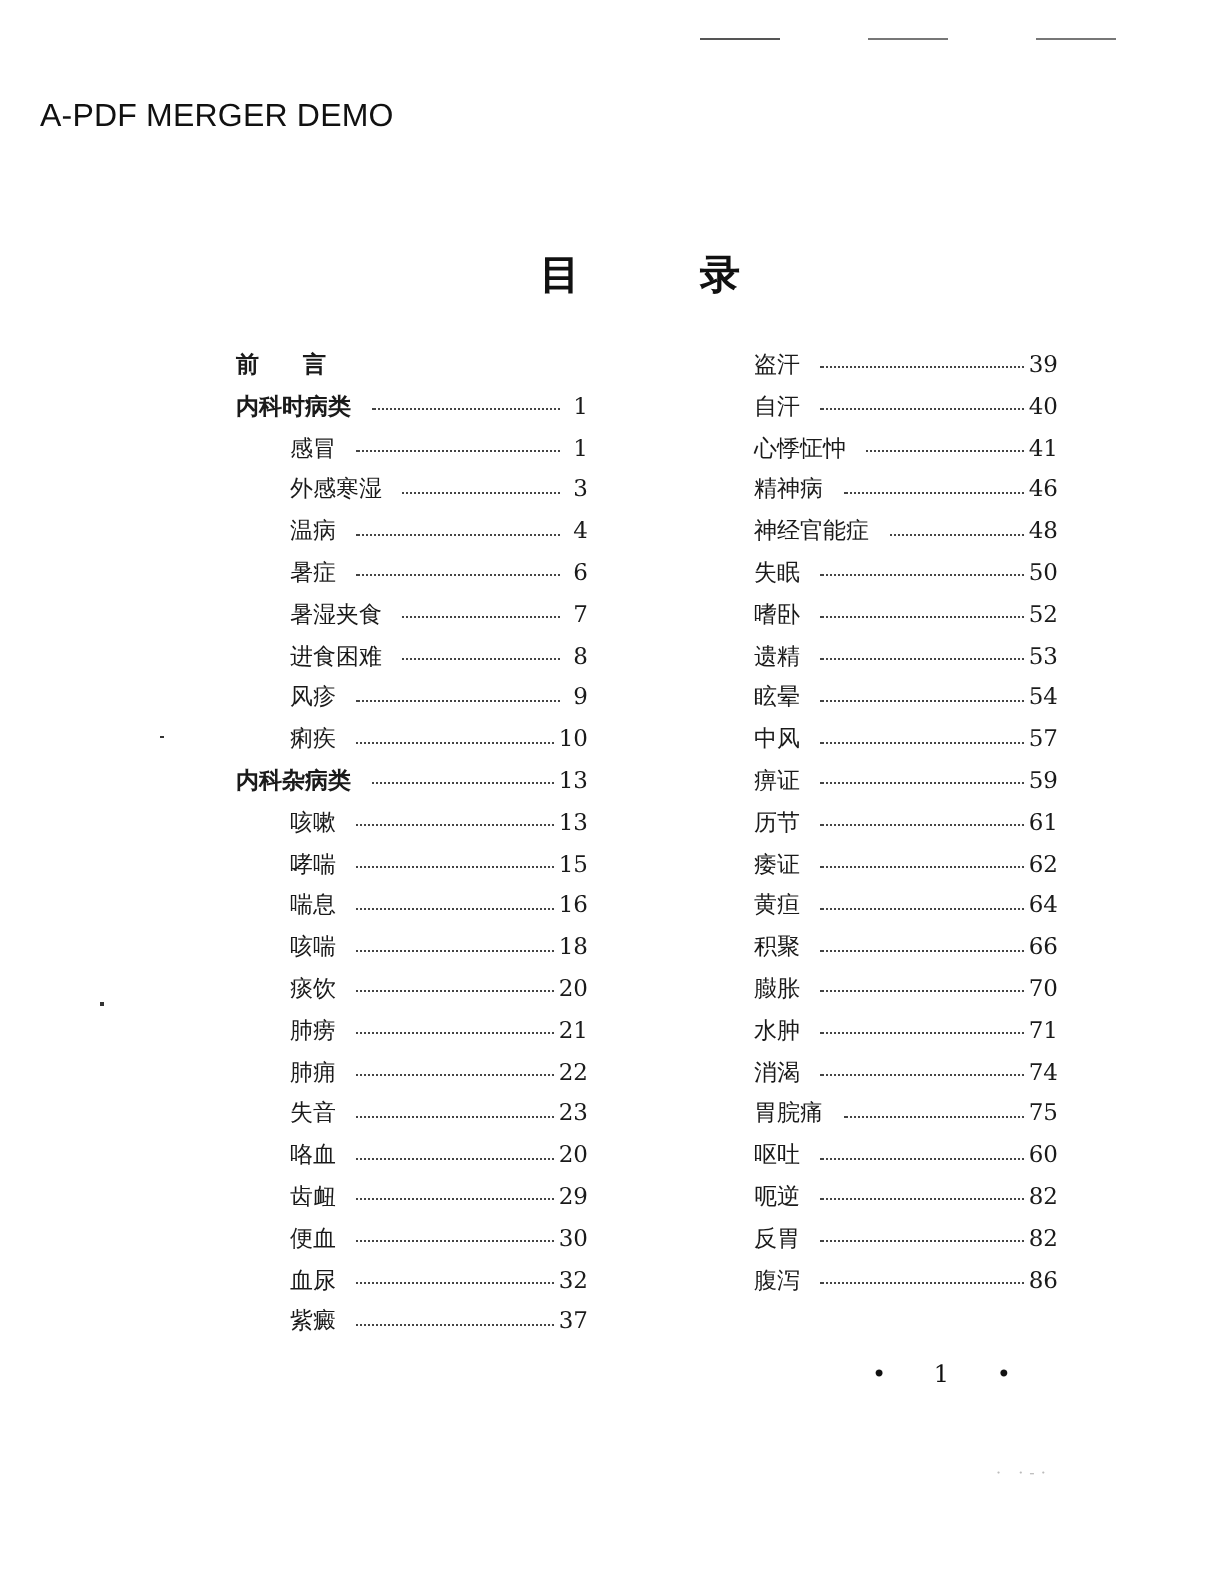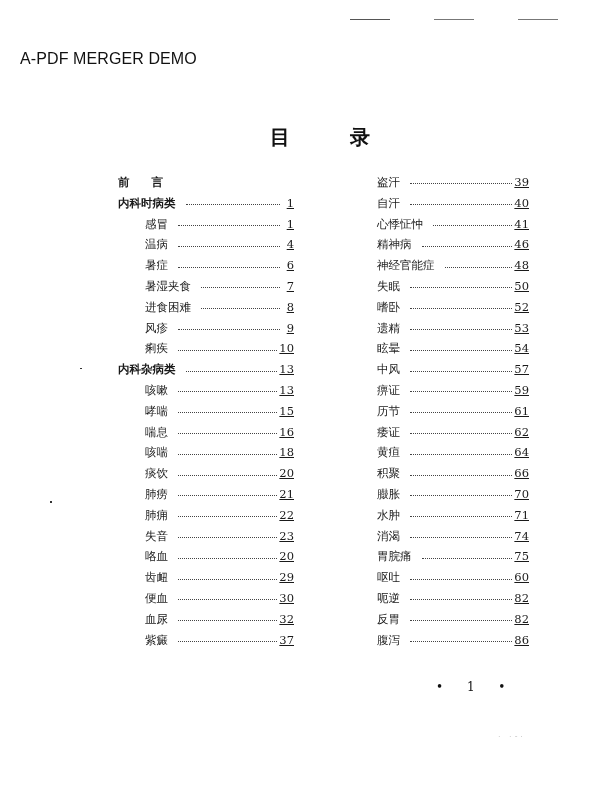--- a/index.html
+++ b/index.html
@@ -29,21 +29,21 @@
     .toc-row.section .label { font-weight: bold; }
     .toc-row.item .label { padding-left: 27px; }
     .toc-col.right .toc-row.item .label { padding-left: 0; }
     .label { flex: 0 0 auto; }
     .leader {
       flex: 1 1 auto; margin: 0 2px 0 10px; height: 1px; align-self: center;
       border-bottom: 1.5px dotted #444; transform: translateY(1px);
     }
     .num {
       flex: 0 0 auto; font-family: "DejaVu Serif", serif; font-size: 11.5px;
-      min-width: 12px; text-align: right; text-decoration: underline;
+      min-width: 12px; text-align: right;
     }
     .toc-row.heading-only .label { letter-spacing: 22px; font-weight: bold; }
     .page-number {
       position: absolute; left: 436px; top: 680px;
       font-size: 12px; letter-spacing: 10px; color: #111;
     }
     .speck { position: absolute; background: #333; }
     .faint-marks {
       position: absolute; left: 498px; top: 732px; font-size: 8px; color: #bbb; letter-spacing: 3px;
     }
@@ -70,20 +70,25 @@
       <span class="label">内科时病类</span>
       <span class="leader"></span>
       <span class="num">1</span>
     </div>
     <div class="toc-row item">
       <span class="label">感冒</span>
       <span class="leader"></span>
       <span class="num">1</span>
     </div>
     <div class="toc-row item">
+      <span class="label">外感寒湿</span>
+      <span class="leader"></span>
+      <span class="num">3</span>
+    </div>
+    <div class="toc-row item">
       <span class="label">温病</span>
       <span class="leader"></span>
       <span class="num">4</span>
     </div>
     <div class="toc-row item">
       <span class="label">暑症</span>
       <span class="leader"></span>
       <span class="num">6</span>
     </div>
     <div class="toc-row item">

